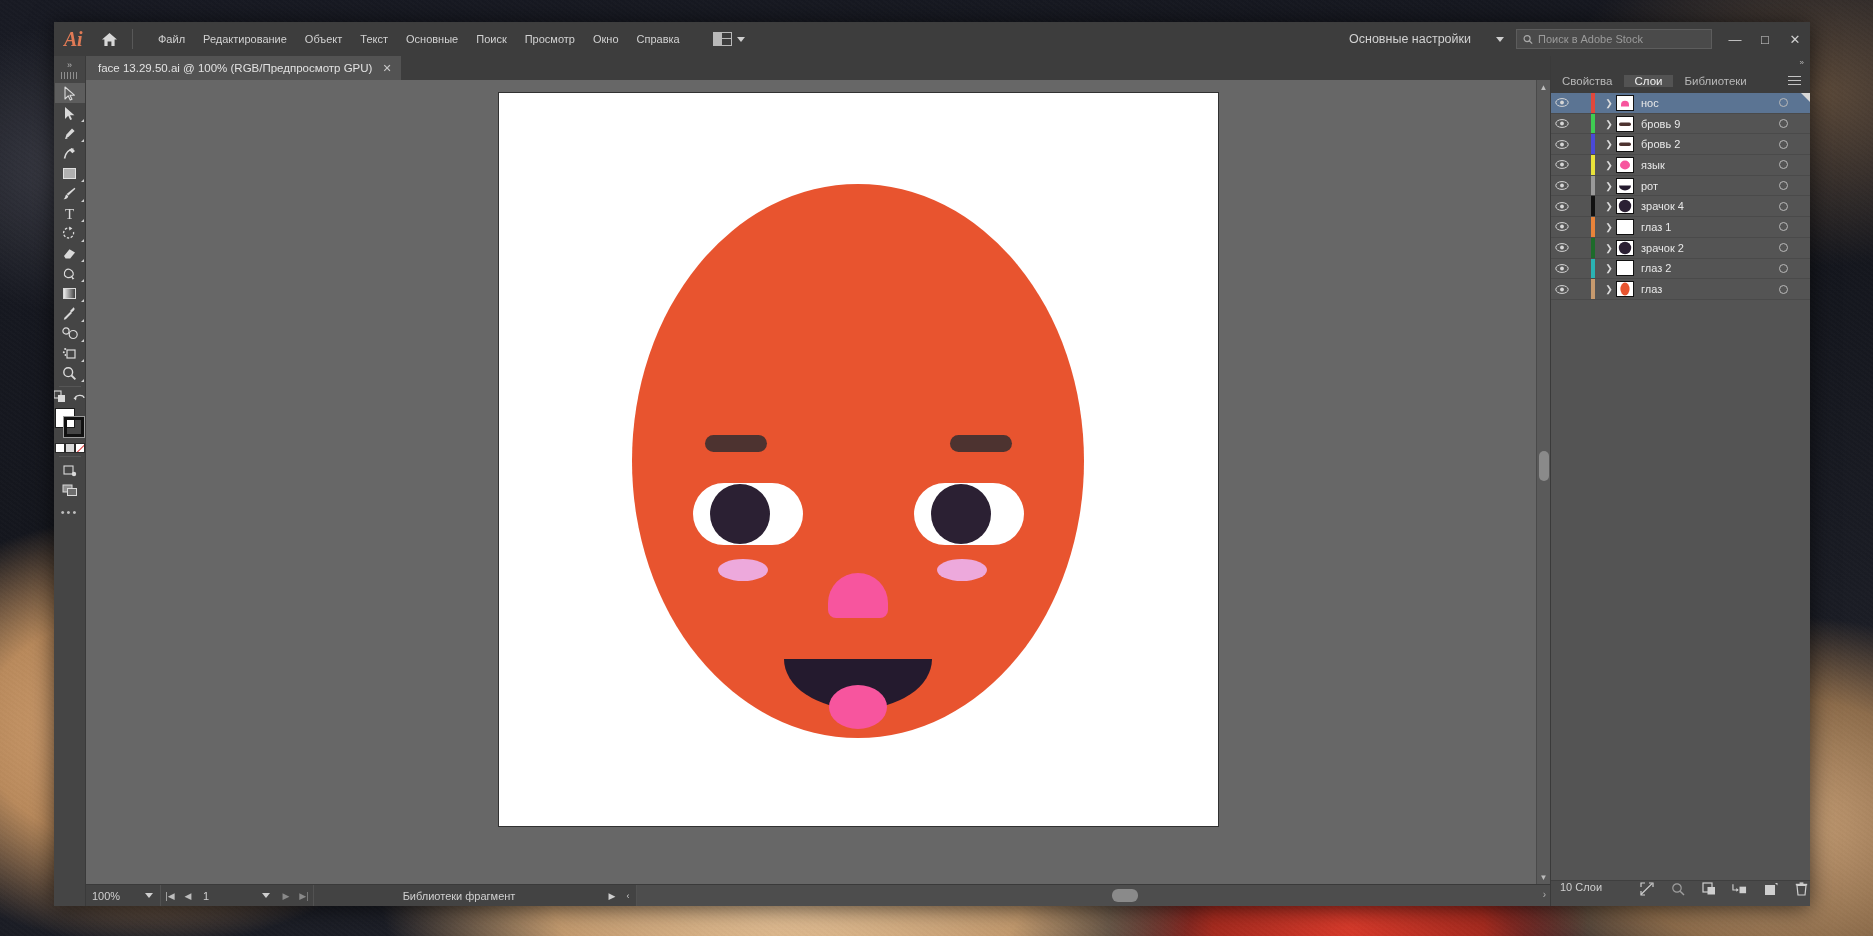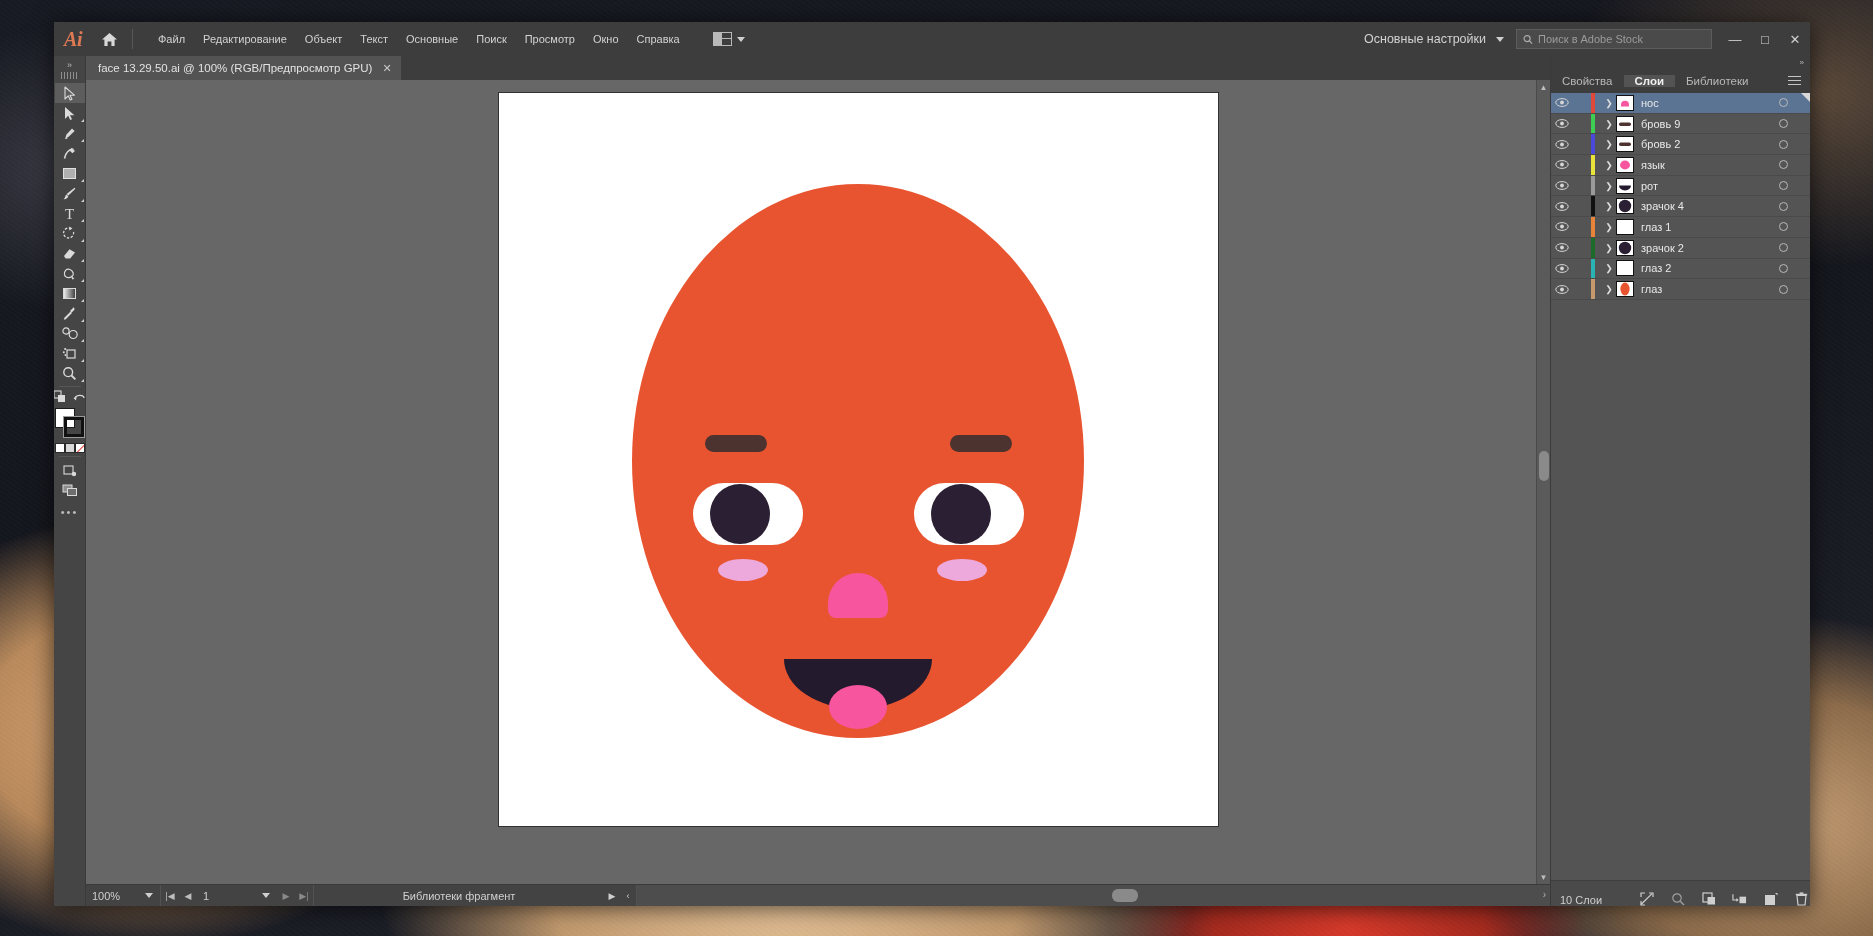--- a/index.html
+++ b/index.html
@@ -66,21 +66,21 @@
   .arrange-glyph i { border:0; background:#b9b9b9; }
   .arrange-glyph i:nth-child(1){ grid-row: 1 / span 2; }
   .arrange-glyph i:nth-child(2){ background:transparent; border-bottom:1px solid #b9b9b9; }
   .arrange-glyph i:nth-child(3){ background:transparent; }
   .chev { width:0;height:0;border-left:4px solid transparent;border-right:4px solid transparent;border-top:5px solid #cfcfcf; }
 
   .menubar-right {
     margin-left:auto; display:flex; align-items:center; height:100%;
   }
   .workspace-btn {
-    display:flex; align-items:center; gap:10px; color:#d2d2d2; font-size:12.5px;
+    display:flex; align-items:center; gap:25px; color:#d2d2d2; font-size:12.5px;
     padding: 0 12px;
   }
   .stock-search {
     width: 196px; height: 20px; background:#4a4a4a; border:1px solid #5d5d5d;
     display:flex; align-items:center; gap:5px; padding: 0 6px; margin-right: 8px;
   }
   .stock-search input {
     background: transparent; border: 0; outline: 0; color:#9b9b9b; font-size: 11px;
     width: 100%; font-family: "Liberation Sans", sans-serif;
   }
@@ -169,21 +169,21 @@
 
   
   #rightpanel {
     width: 260px; flex: 0 0 260px; background:#535353; display:flex; flex-direction:column;
     border-left:1px solid #3a3a3a;
   }
   .panel-collapse { height:12px; background:#3d3d3d; color:#b8b8b8; font-size:8px;
     display:flex; align-items:center; justify-content:flex-end; padding-right:6px; }
   #panel-tabs { height: 25px; background:#3d3d3d; display:flex; align-items:center; flex:0 0 25px; }
   .ptab { display:flex;align-items:center; padding: 0 11px; color:#b8b8b8; font-size:11.5px; }
-  .ptab.active { background:#535353; color:#f0f0f0; font-weight:bold; }
+  .ptab.active { background:#535353; color:#f0f0f0; font-weight:normal; }
   .ptab-menu { margin-left:auto; display:flex;align-items:center; padding:0 9px; color:#c4c4c4; }
   .hamburger { width:13px; height:9px;
     background: linear-gradient(#c4c4c4 0 1.5px, transparent 1.5px 4px,
                                 #c4c4c4 4px 5.5px, transparent 5.5px 8px,
                                 #c4c4c4 8px 9.5px); }
 
   #layers-list { flex:1; overflow:hidden; background:#545454; }
   .layer-row {
     height: 20.7px; display:flex; align-items:center; border-bottom:1px solid #4a4a4a;
     position:relative;
@@ -201,21 +201,21 @@
   .lr-target {
     width: 9px; height: 9px; border-radius:50%; border:1.5px solid #b9b9b9;
     margin-right: 22px;
   }
   .lr-corner {
     position:absolute; right:0; top:0; width:0;height:0;
     border-top: 9px solid #d8d8d8; border-left: 9px solid transparent;
   }
 
   #layers-footer {
-    height: 26px; flex:0 0 26px; background:#4a4a4a; display:flex; align-items:flex-end;
+    height: 26px; flex:0 0 26px; background:#4a4a4a; display:flex; align-items:flex-start;
     color:#cfcfcf; font-size:11px; border-top:1px solid #3f3f3f;
   }
   .lf-count { padding-left: 9px; width: 88px; }
   .lf-icons { display:flex; align-items:center; gap: 16px; }
   .lf-ic { width:15px; height:15px; display:flex; align-items:center; justify-content:center; }
 </style>
 </head>
 <body>
 
 <div id="wallpaper"></div>

